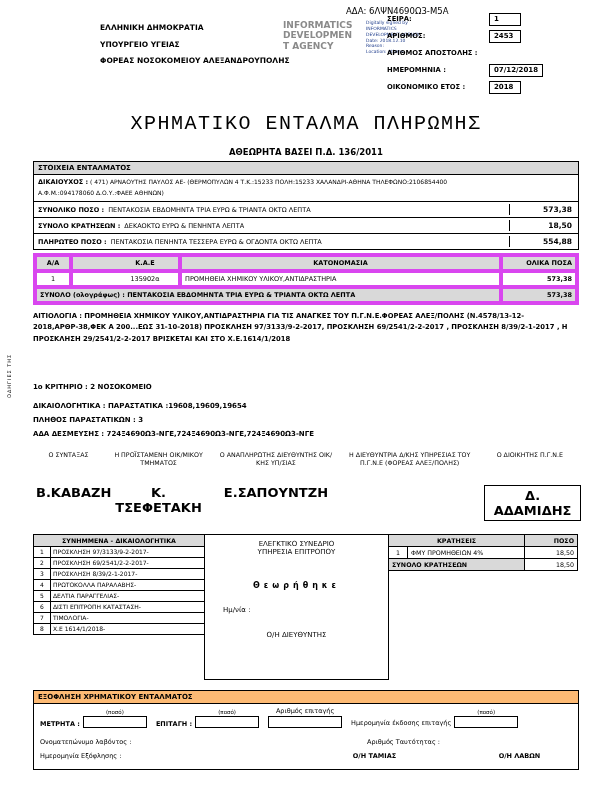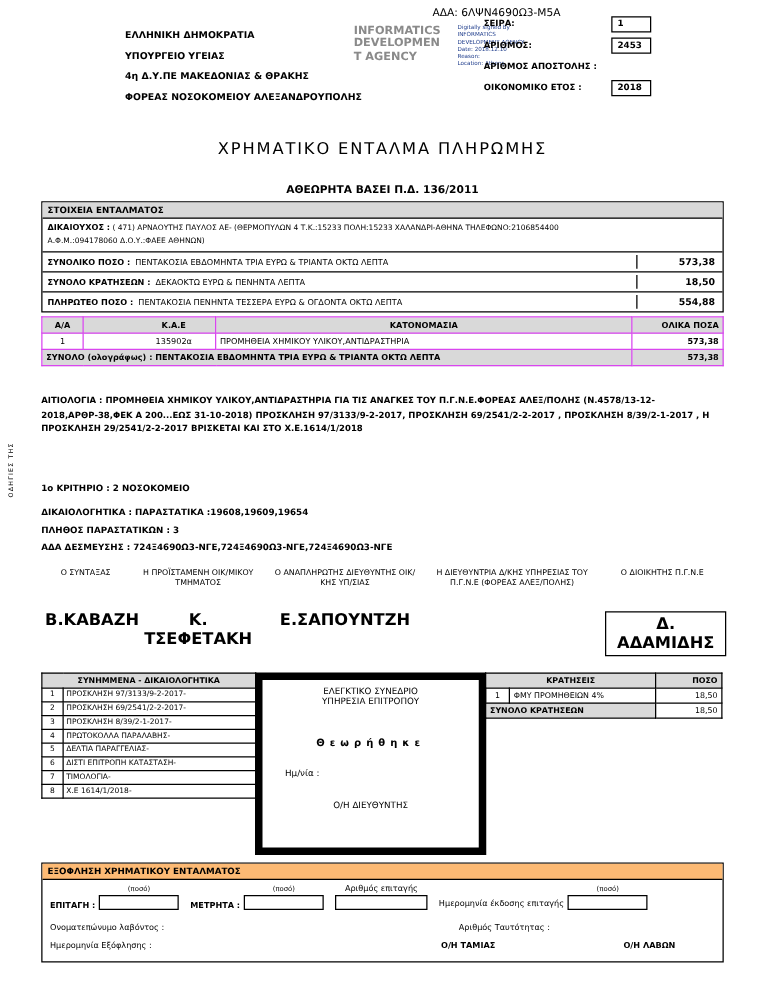--- a/index.html
+++ b/index.html
@@ -15,21 +15,21 @@
   .stamp { position:absolute; left:250px; top:0; width:150px; display:flex; gap:5px; }
   .stamp-agency { font-size:9px; font-weight:bold; color:#8a8a8a; width:78px; line-height:1.15; }
   .stamp-sign { font-size:4.5px; color:#23408e; line-height:1.3; width:66px; }
   .hfields { position:absolute; right:0; top:-7px; width:192px; }
   .hfield { display:flex; align-items:center; margin-bottom:5px; height:12px; }
   .hlabel { width:102px; font-size:6.8px; font-weight:bold; white-space:nowrap; }
   .hval { border:1px solid #000; font-size:7px; font-weight:bold; padding:1px 4px; min-width:22px; height:9px; line-height:9px; }
   .hval.empty { border:none; }
 
   .title { position:absolute; top:112px; left:0; width:100%; text-align:center;
-           font-size:13px; letter-spacing:1.5px; }
+           font-size:20px; letter-spacing:1.5px;font-family:Liberation Mono, monospace; }
   .subtitle { position:absolute; top:147px; left:0; width:100%; text-align:center;
               font-size:8.5px; font-weight:bold; }
 
   .vside { position:absolute; left:6px; top:398px; font-size:5px; letter-spacing:1px;
            transform:rotate(-90deg); transform-origin:left top; white-space:nowrap; }
 
   .content { position:absolute; top:161px; left:33px; width:546px; }
 
   
   .box1 { border:1px solid #000; }
@@ -37,28 +37,28 @@
   .benef { padding:2px 4px 3px; font-size:6px; border-bottom:1px solid #000; line-height:1.7; }
   .benef b { font-size:6.5px; }
   .drow { display:flex; border-bottom:1px solid #000; padding:2px 4px; font-size:6.5px; align-items:center; min-height:11px; }
   .drow:last-child { border-bottom:none; }
   .dlabel { font-weight:bold; margin-right:4px; white-space:nowrap; }
   .dtext { flex:1; }
   .damt { font-weight:bold; font-size:7.5px; width:58px; text-align:right; border-left:1px solid #000; padding:1px 2px 1px 4px; }
 
   
   table.kae { width:100%; border-collapse:collapse; font-size:6.5px; margin-top:3px; }
-  .kae th, .kae td { border:1px solid #d946ef; padding:2px 3px; }
+  .kae th, .kae td { border:4px solid #d946ef; padding:2px 3px; }
   .kae th { background:#d9d9d9; font-weight:bold; text-align:center; }
   .kae .aa { width:26px; text-align:center; }
   .kae .kaec { width:60px; text-align:center;padding-left:42px; }
   .kae .amt { width:66px; text-align:right; font-weight:bold; }
   .kae tfoot td { background:#d9d9d9; font-weight:bold; }
 
-  .aitio { margin-top:22px; font-size:6.8px; font-weight:bold; line-height:1.65; }
+  .aitio { margin-top:6px; font-size:6.8px; font-weight:bold; line-height:1.65; }
 
   .iline { font-weight:bold; font-size:7px; }
   .iline.k { margin-top:38px; }
   .iline.d { margin-top:11px; }
   .iline.p { margin-top:6px; }
   .iline.a { margin-top:6px; }
 
   
   .sigs { display:flex; margin-top:13px; }
   .sig { text-align:center; font-size:6.3px; padding:0 3px; box-sizing:border-box; }
@@ -67,21 +67,21 @@
   .sig .sn.boxed { border:1px solid #000; display:inline-block; padding:2px 9px; }
   .s1{width:13%;} .s2{width:20%;} .s3{width:23%;} .s4{width:26%;} .s5{width:18%;}
 
   
   .bottom { display:flex; margin-top:13px; align-items:flex-start; }
   table.att { width:172px; border-collapse:collapse; font-size:6px; }
   .att th { border:1px solid #000; background:#d9d9d9; font-size:6.3px; padding:2px; font-weight:bold; }
   .att td { border:1px solid #000; padding:1.5px 2px; }
   .att .n { width:12px; text-align:center; }
 
-  .court { width:185px; height:146px; border:6px solid #000000; margin-left:-1px; box-sizing:border-box;
+  .court { width:185px; height:146px; border:1px solid #000000; margin-left:-1px; box-sizing:border-box;
            text-align:center; font-size:7px; padding-top:5px; }
   .court .theo { font-weight:bold; letter-spacing:4px; margin-top:25px; font-size:8px; }
   .court .dt { text-align:left; margin:16px 0 0 18px; }
   .court .ep { margin-top:17px; }
 
   table.ded { width:190px; border-collapse:collapse; font-size:6.3px; margin-left:-1px; }
   .ded th, .ded td { border:1px solid #000; padding:2px 3px; }
   .ded th { background:#d9d9d9; font-weight:bold; text-align:center; }
   .ded .n { width:12px; text-align:center; }
   .ded .pamt { width:46px; text-align:right; }
@@ -113,21 +113,20 @@
 
   <div class="ada">
     <span>ΑΔΑ:</span>
     <span>6ΛΨΝ4690Ω3-Μ5Α</span>
   </div>
 
   <div class="hdr">
     <div class="org">
       <div>ΕΛΛΗΝΙΚΗ ΔΗΜΟΚΡΑΤΙΑ</div>
       <div>ΥΠΟΥΡΓΕΙΟ ΥΓΕΙΑΣ</div>
-      <div>4η Δ.Υ.ΠΕ ΜΑΚΕΔΟΝΙΑΣ &amp; ΘΡΑΚΗΣ</div>
       <div>ΦΟΡΕΑΣ ΝΟΣΟΚΟΜΕΙΟΥ ΑΛΕΞΑΝΔΡΟΥΠΟΛΗΣ</div>
     </div>
 
     <div class="stamp">
       <div class="stamp-agency">INFORMATICS DEVELOPMEN T AGENCY</div>
       <div class="stamp-sign">
         <div>Digitally signed by</div>
         <div>INFORMATICS</div>
         <div>DEVELOPMENT AGENCY</div>
         <div>Date: 2018.12.10</div>
@@ -141,20 +140,24 @@
         <span class="hlabel">ΣΕΙΡΑ:</span>
         <span class="hval">1</span>
       </div>
       <div class="hfield">
         <span class="hlabel">ΑΡΙΘΜΟΣ:</span>
         <span class="hval">2453</span>
       </div>
       <div class="hfield">
         <span class="hlabel">ΑΡΙΘΜΟΣ ΑΠΟΣΤΟΛΗΣ :</span>
         <span class="hval empty"></span>
+      </div>
+      <div class="hfield">
+        <span class="hlabel">ΗΜΕΡΟΜΗΝΙΑ :</span>
+        <span class="hval">07/12/2018</span>
       </div>
       <div class="hfield">
         <span class="hlabel">ΟΙΚΟΝΟΜΙΚΟ ΕΤΟΣ :</span>
         <span class="hval">2018</span>
       </div>
     </div>
   </div>
 
   <div class="title">ΧΡΗΜΑΤΙΚΟ ΕΝΤΑΛΜΑ ΠΛΗΡΩΜΗΣ</div>
   <div class="subtitle">ΑΘΕΩΡΗΤΑ ΒΑΣΕΙ Π.Δ. 136/2011</div>
@@ -316,28 +319,28 @@
         </tfoot>
       </table>
 
     </div>
   </div>
 
   <div class="pay">
     <div class="ph">ΕΞΟΦΛΗΣΗ ΧΡΗΜΑΤΙΚΟΥ ΕΝΤΑΛΜΑΤΟΣ</div>
     <div class="r1">
       <div class="pgroup">
-        <span class="plabel">ΕΠΙΤΑΓΗ :</span>
+        <span class="plabel">ΜΕΤΡΗΤΑ :</span>
         <span class="pstack">
           <span class="phint">(ποσό)</span>
           <span class="pbox"></span>
         </span>
       </div>
       <div class="pgroup">
-        <span class="plabel">ΜΕΤΡΗΤΑ :</span>
+        <span class="plabel">ΕΠΙΤΑΓΗ :</span>
         <span class="pstack">
           <span class="phint">(ποσό)</span>
           <span class="pbox"></span>
         </span>
       </div>
       <div class="pgroup">
         <span class="pstack">
           <span class="plabel2">Αριθμός επιταγής</span>
           <span class="pbox wide"></span>
         </span>

